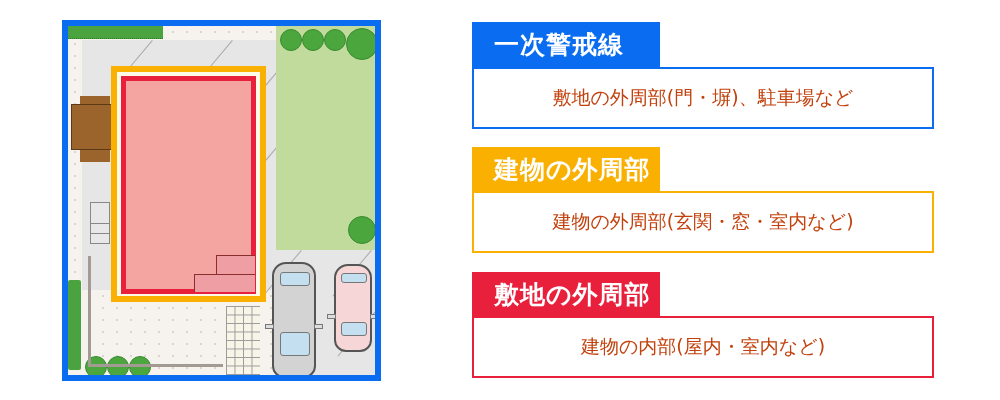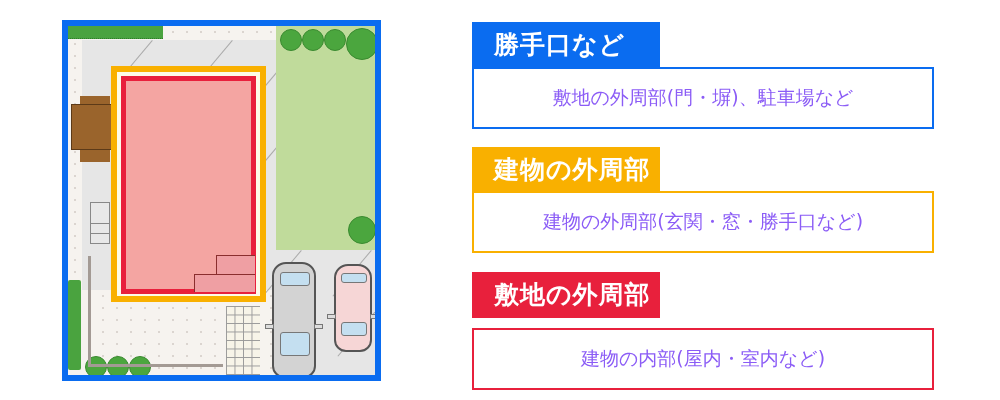--- a/index.html
+++ b/index.html
@@ -26,21 +26,21 @@
   .red{left:53px;top:50px;width:135px;height:218px;box-sizing:border-box;border:5px solid #e8203c;background:#f4a5a2;}
   .porch1{left:148px;top:229px;width:38px;height:36px;background:#ef9fa3;border-left:1px solid #8a2e2e;border-top:1px solid #8a2e2e;}
   .porch2{left:126px;top:248px;width:60px;height:17px;background:#ef9fa3;border-left:1px solid #8a2e2e;border-top:1px solid #8a2e2e;}
   .car{position:absolute;border-radius:14px 14px 12px 12px;box-sizing:border-box;border:2px solid #555;}
   .car .glass{position:absolute;background:#c4dff0;border:1px solid #777;border-radius:3px;}
   .car .mirror{position:absolute;width:7px;height:3px;background:#ddd;border:1px solid #777;}
   .car-gray{left:204px;top:236px;width:44px;height:116px;background:#d3d3d3;}
   .car-pink{left:266px;top:238px;width:38px;height:88px;background:#f6d6d6;}
 
   .legend-tag{position:absolute;left:472px;width:188px;height:46px;color:#fff;font-weight:bold;font-size:25px;line-height:46px;padding-left:22px;box-sizing:border-box;letter-spacing:1px;}
-  .legend-box{position:absolute;left:472px;width:462px;height:62px;box-sizing:border-box;border:2px solid;background:#fff;font-size:19px;color:#8b5cf6;display:flex;align-items:center;justify-content:center;}
+  .legend-box{position:absolute;left:472px;width:462px;height:62px;box-sizing:border-box;border:2px solid;background:#fff;font-size:19px;color:#c2410c;display:flex;align-items:center;justify-content:center;}
 </style>
 </head>
 <body>
 
 <div class="map">
   <div class="speckle"></div>
   <div class="abs lot">
     <div class="diag" style="left:70px;top:0;transform:rotate(40deg);"></div>
     <div class="diag" style="left:150px;top:0;transform:rotate(40deg);"></div>
     <div class="diag" style="left:196px;top:30px;transform:rotate(40deg);"></div>
@@ -86,20 +86,20 @@
     <div class="mirror" style="left:40px;top:60px;"></div>
   </div>
   <div class="car car-pink">
     <div class="glass" style="left:5px;top:7px;width:24px;height:8px;"></div>
     <div class="glass" style="left:5px;top:56px;width:24px;height:12px;"></div>
     <div class="mirror" style="left:-9px;top:48px;"></div>
     <div class="mirror" style="left:34px;top:48px;"></div>
   </div>
 </div>
 
-<div class="legend-tag" style="top:22px;background:#0a6cf0;">勝手口など</div>
+<div class="legend-tag" style="top:22px;background:#0a6cf0;">一次警戒線</div>
 <div class="legend-box" style="top:67px;border-color:#0a6cf0;">敷地の外周部(門・塀)、駐車場など</div>
 
 <div class="legend-tag" style="top:147px;background:#f9b000;">建物の外周部</div>
-<div class="legend-box" style="top:191px;border-color:#f9b000;">建物の外周部(玄関・窓・勝手口など)</div>
+<div class="legend-box" style="top:191px;border-color:#f9b000;">建物の外周部(玄関・窓・室内など)</div>
 
 <div class="legend-tag" style="top:272px;background:#e8203c;">敷地の外周部</div>
-<div class="legend-box" style="top:328px;border-color:#e8203c;">建物の内部(屋内・室内など)</div>
+<div class="legend-box" style="top:316px;border-color:#e8203c;">建物の内部(屋内・室内など)</div>
 
 </body></html>

